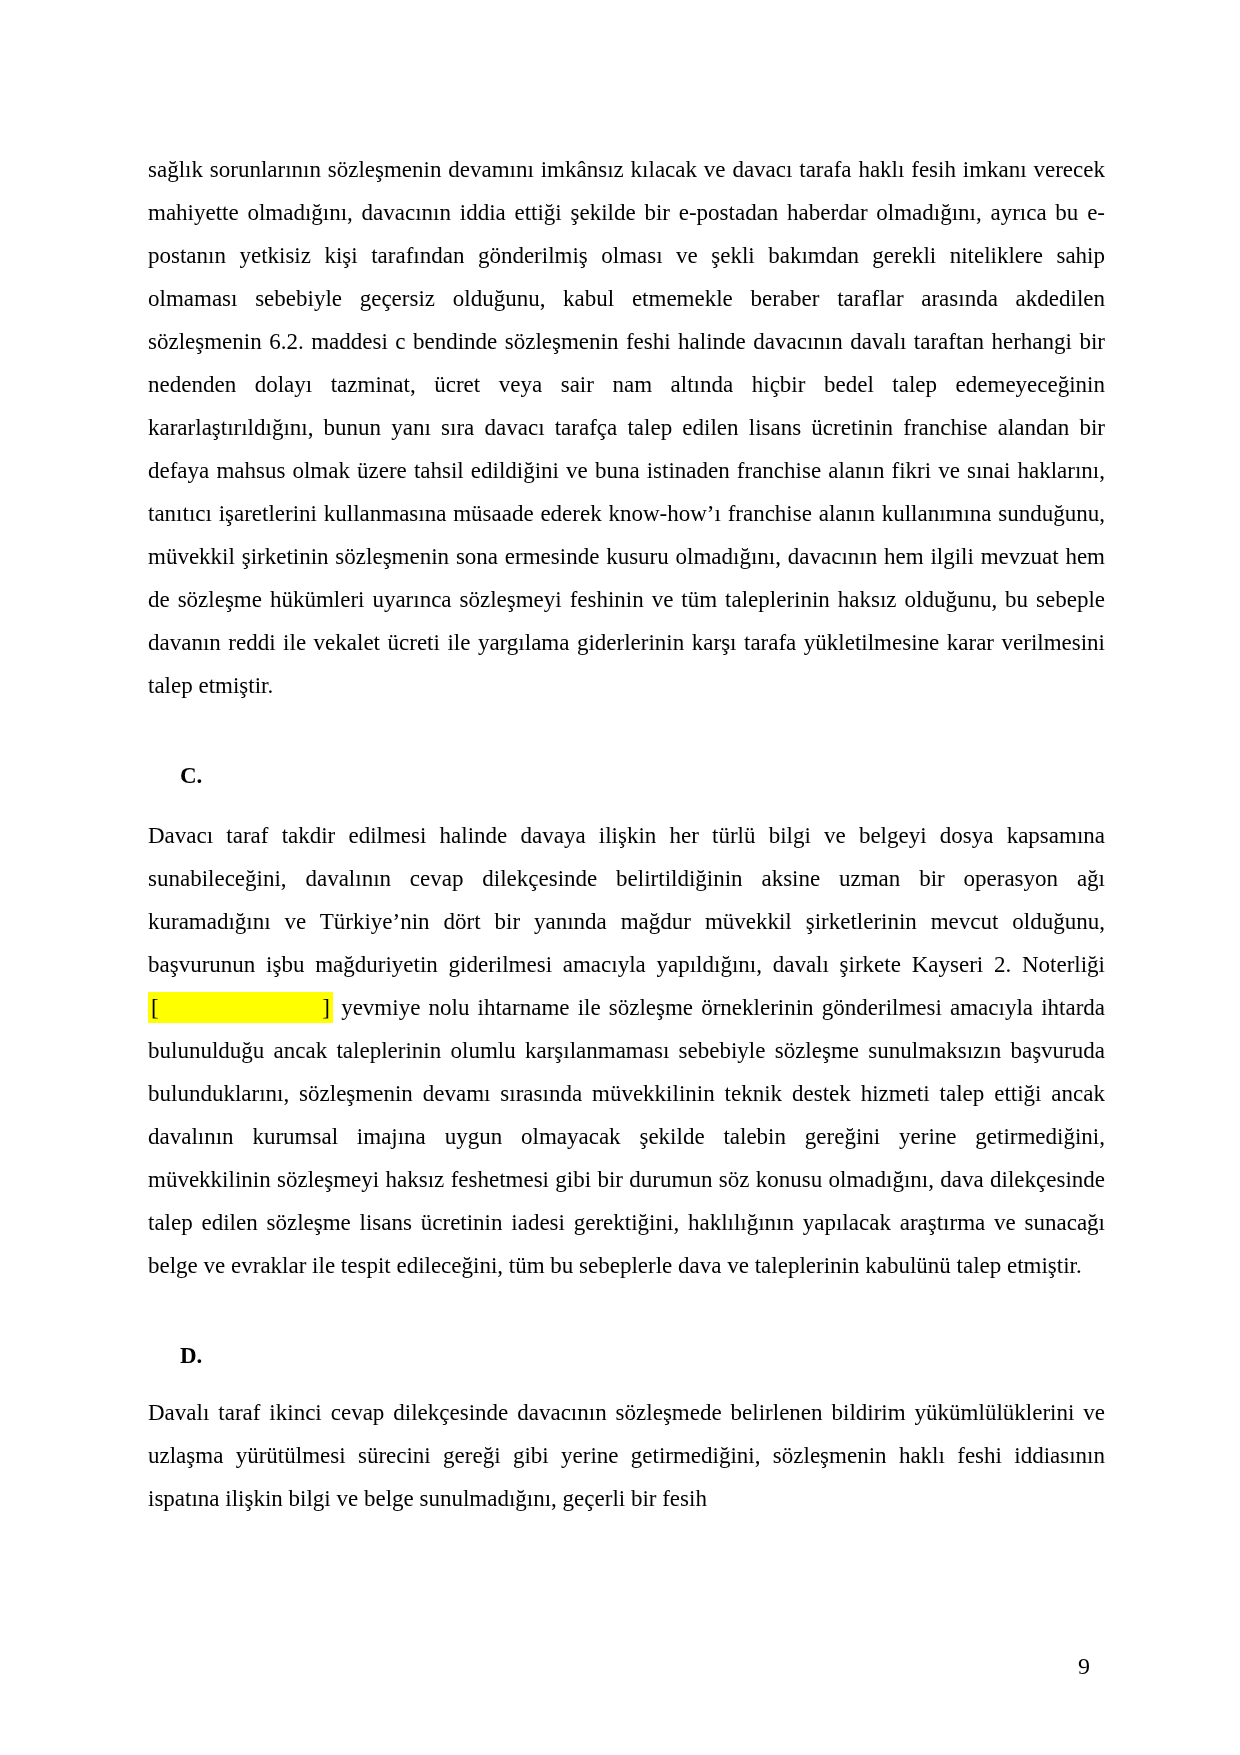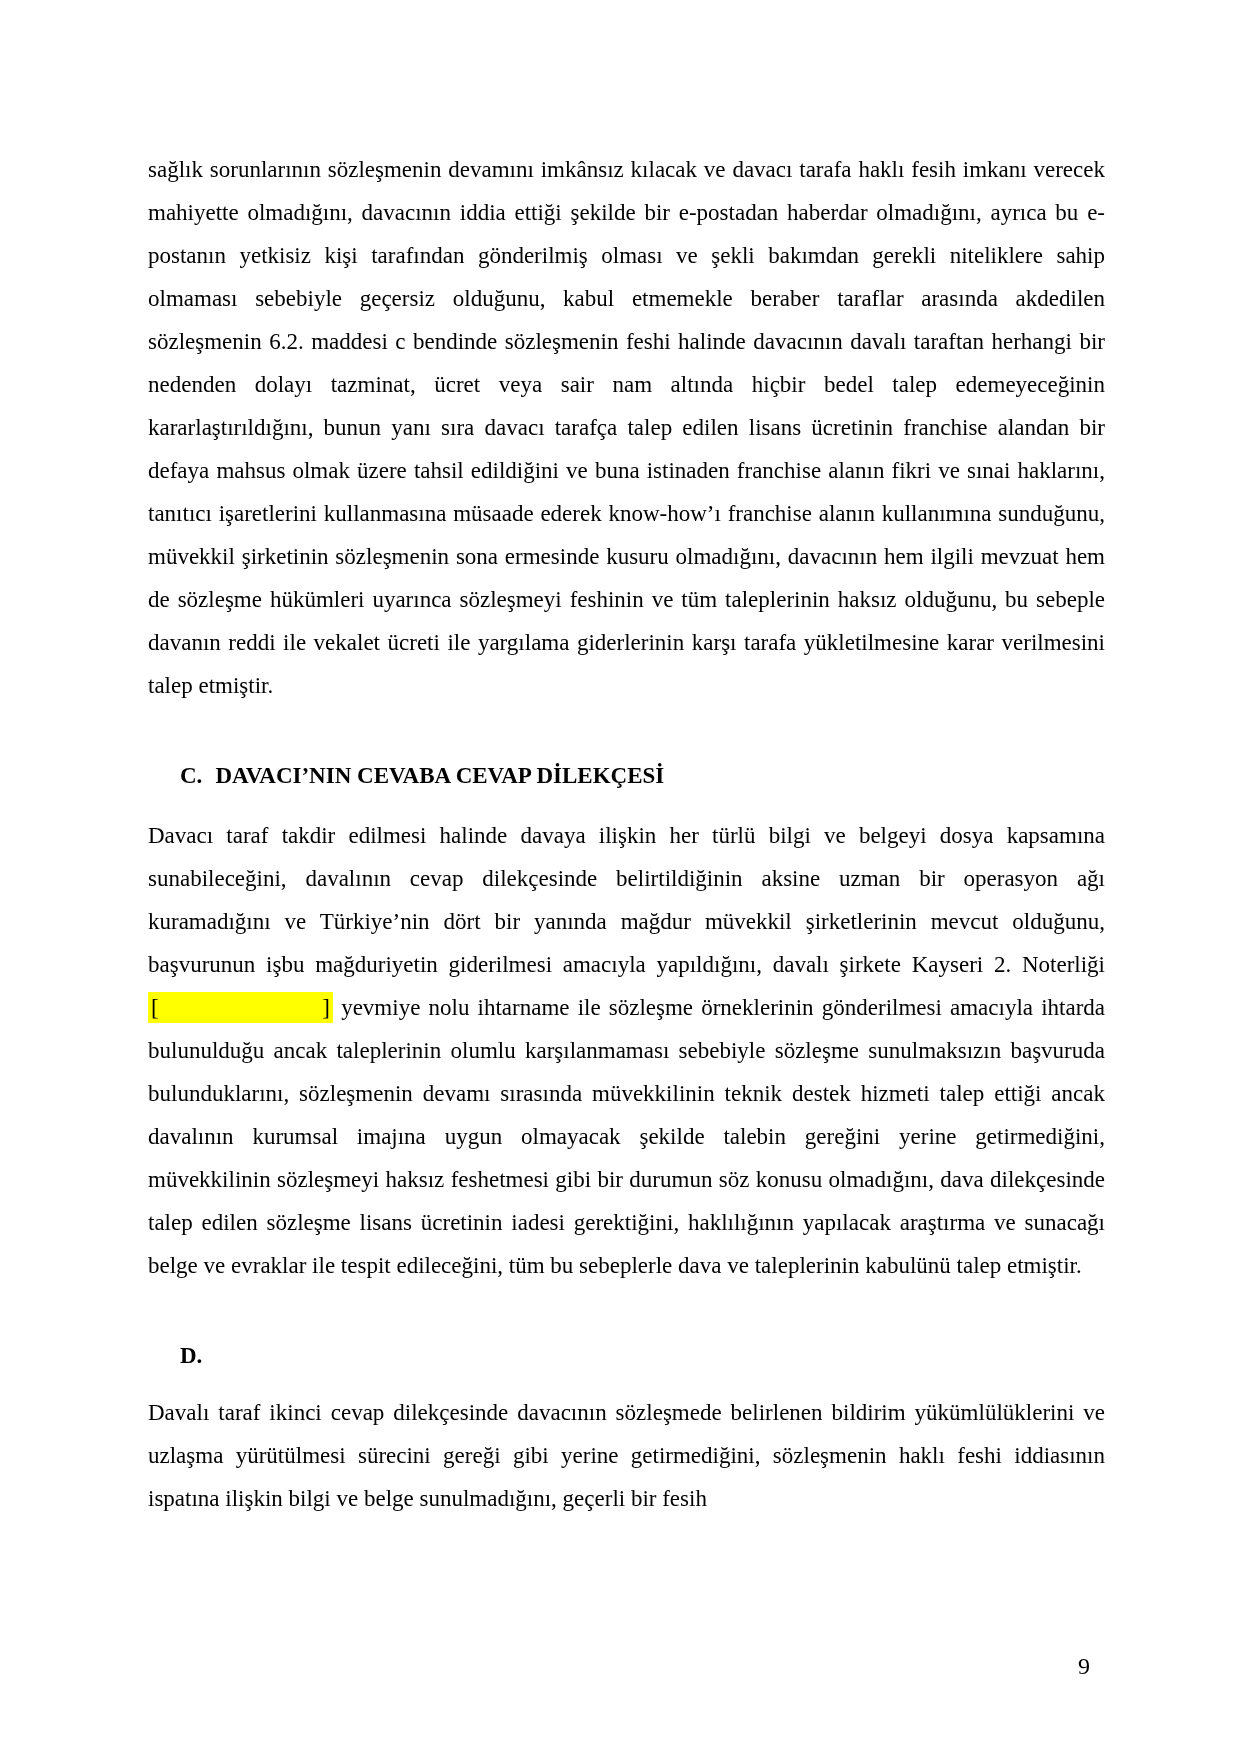--- a/index.html
+++ b/index.html
@@ -58,21 +58,20 @@
 </style>
 </head>
 <body>
 
 <div class="page">
 
   <p class="body-text">sağlık sorunlarının sözleşmenin devamını imkânsız kılacak ve davacı tarafa haklı fesih imkanı verecek mahiyette olmadığını, davacının iddia ettiği şekilde bir e-postadan haberdar olmadığını, ayrıca bu e-postanın yetkisiz kişi tarafından gönderilmiş olması ve şekli bakımdan gerekli niteliklere sahip olmaması sebebiyle geçersiz olduğunu, kabul etmemekle beraber taraflar arasında akdedilen sözleşmenin 6.2. maddesi c bendinde sözleşmenin feshi halinde davacının davalı taraftan herhangi bir nedenden dolayı tazminat, ücret veya sair nam altında hiçbir bedel talep edemeyeceğinin kararlaştırıldığını, bunun yanı sıra davacı tarafça talep edilen lisans ücretinin franchise alandan bir defaya mahsus olmak üzere tahsil edildiğini ve buna istinaden franchise alanın fikri ve sınai haklarını, tanıtıcı işaretlerini kullanmasına müsaade ederek know-how’ı franchise alanın kullanımına sunduğunu, müvekkil şirketinin sözleşmenin sona ermesinde kusuru olmadığını, davacının hem ilgili mevzuat hem de sözleşme hükümleri uyarınca sözleşmeyi feshinin ve tüm taleplerinin haksız olduğunu, bu sebeple davanın reddi ile vekalet ücreti ile yargılama giderlerinin karşı tarafa yükletilmesine karar verilmesini talep etmiştir.</p>
 
   <h2 class="heading">
     <span>C.</span>
-    <span>DAVACI’NIN CEVABA CEVAP DİLEKÇESİ</span>
   </h2>
 
   <p class="body-text">
     <span>Davacı taraf takdir edilmesi halinde davaya ilişkin her türlü bilgi ve belgeyi dosya kapsamına sunabileceğini, davalının cevap dilekçesinde belirtildiğinin aksine uzman bir operasyon ağı kuramadığını ve Türkiye’nin dört bir yanında mağdur müvekkil şirketlerinin mevcut olduğunu, başvurunun işbu mağduriyetin giderilmesi amacıyla yapıldığını, davalı şirkete Kayseri 2. Noterliği</span>
     <span class="redaction">
       <span>[</span>
       <span>]</span>
     </span>
     <span>yevmiye nolu ihtarname ile sözleşme örneklerinin gönderilmesi amacıyla ihtarda bulunulduğu ancak taleplerinin olumlu karşılanmaması sebebiyle sözleşme sunulmaksızın başvuruda bulunduklarını, sözleşmenin devamı sırasında müvekkilinin teknik destek hizmeti talep ettiği ancak davalının kurumsal imajına uygun olmayacak şekilde talebin gereğini yerine getirmediğini, müvekkilinin sözleşmeyi haksız feshetmesi gibi bir durumun söz konusu olmadığını, dava dilekçesinde talep edilen sözleşme lisans ücretinin iadesi gerektiğini, haklılığının yapılacak araştırma ve sunacağı belge ve evraklar ile tespit edileceğini, tüm bu sebeplerle dava ve taleplerinin kabulünü talep etmiştir.</span>
   </p>

